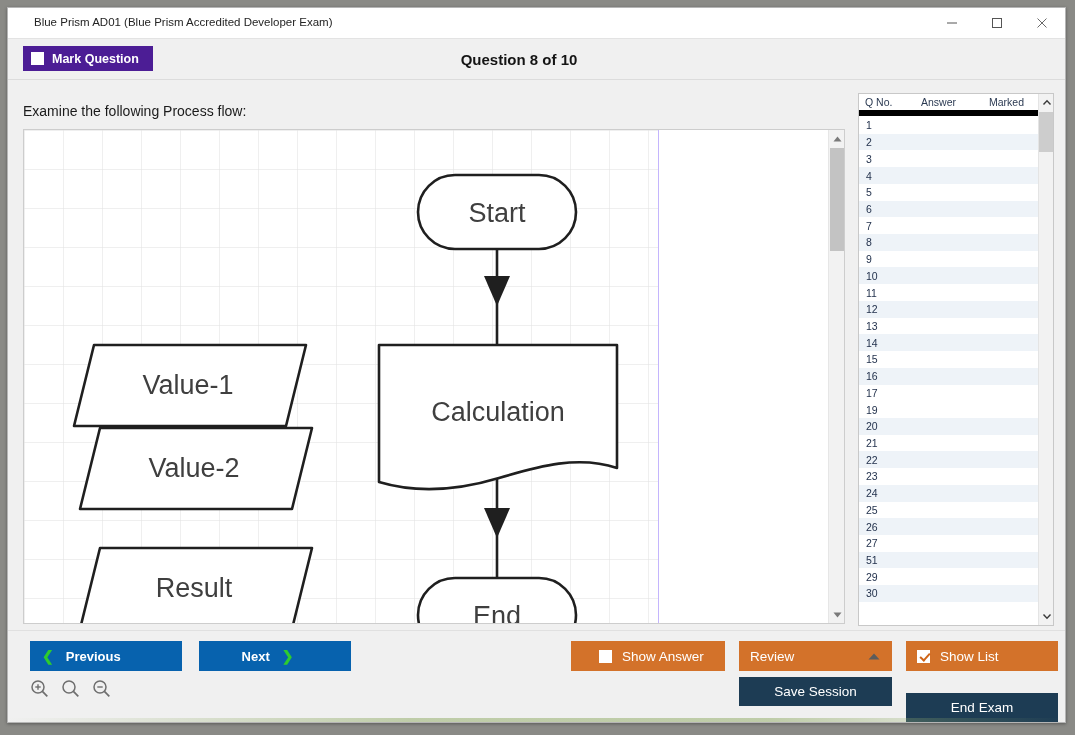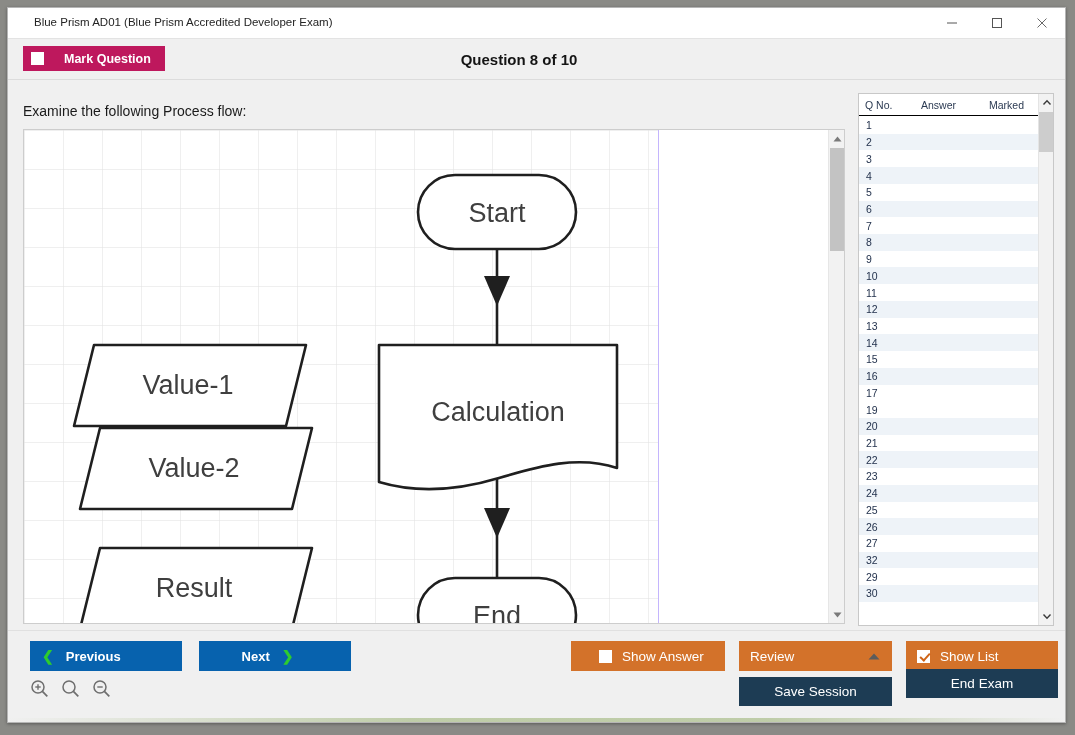--- a/index.html
+++ b/index.html
@@ -52,24 +52,24 @@
   #headerbar {
     position: absolute; left: 0; top: 31px;
     width: 100%; height: 41px;
     background: #f0f0f0;
     border-bottom: 1px solid #dcdcdc;
     box-sizing: border-box;
   }
   #mark-question-btn {
     position: absolute; left: 15px; top: 7px;
     height: 25px; padding: 0 14px 0 8px;
-    background: #be185d;
+    background: #4c1d95;
     color: #ffffff;
     font-size: 12.5px; font-weight: bold;
-    display: flex; align-items: center; gap: 20px;
+    display: flex; align-items: center; gap: 8px;
     border: none; cursor: pointer;
     box-sizing: border-box;
   }
   .cbox {
     width: 13px; height: 13px;
     background: #ffffff;
     border: 1px solid #ffffff;
     box-sizing: border-box;
     position: relative;
     flex: 0 0 auto;
@@ -138,21 +138,21 @@
     width: 196px; height: 533px;
     background: #ffffff;
     border: 1px solid #c8c8c8;
     box-sizing: border-box;
     overflow: hidden;
   }
   #list-header {
     position: absolute; left: 0; top: 0;
     width: 100%; height: 22px;
     background: #ffffff;
-    border-bottom: 1px solid #000000;
+    border-bottom: 6px solid #000000;
     box-sizing: border-box;
     display: flex; align-items: center;
     font-size: 10.5px; color: #2b3a52;
   }
   .lh-col { box-sizing: border-box; padding-left: 6px; }
   .lh-qno { width: 56px; }
   .lh-ans { width: 68px; }
   .lh-mark { width: 56px; }
   #list-body {
     position: absolute; left: 0; top: 23px;
@@ -228,21 +228,21 @@
   }
   #btn-show-list {
     left: 898px; top: 10px; width: 152px; height: 30px;
     padding-left: 11px; gap: 10px; font-weight: normal; font-size: 13.5px;
   }
   #btn-save-session {
     left: 731px; top: 46px; width: 153px; height: 29px;
     justify-content: center; font-weight: normal; font-size: 13.5px;
   }
   #btn-end-exam {
-    left: 898px; top: 38px; width: 152px; height: 29px;
+    left: 898px; top: 62px; width: 152px; height: 29px;
     justify-content: center; font-weight: normal; font-size: 13.5px;
   }
   #zoom-tools {
     position: absolute; left: 22px; top: 48px;
     display: flex; align-items: center; gap: 12px;
   }
   .zoomicon { cursor: pointer; display: block; }
   #bottom-tint {
     position: absolute; left: 0; bottom: 0;
     width: 100%; height: 4px;
@@ -474,21 +474,21 @@
             <span class="c-qno">26</span>
             <span class="c-ans"></span>
             <span class="c-mark"></span>
           </div>
           <div class="qrow">
             <span class="c-qno">27</span>
             <span class="c-ans"></span>
             <span class="c-mark"></span>
           </div>
           <div class="qrow alt">
-            <span class="c-qno">32</span>
+            <span class="c-qno">51</span>
             <span class="c-ans"></span>
             <span class="c-mark"></span>
           </div>
           <div class="qrow">
             <span class="c-qno">29</span>
             <span class="c-ans"></span>
             <span class="c-mark"></span>
           </div>
           <div class="qrow alt">
             <span class="c-qno">30</span>

